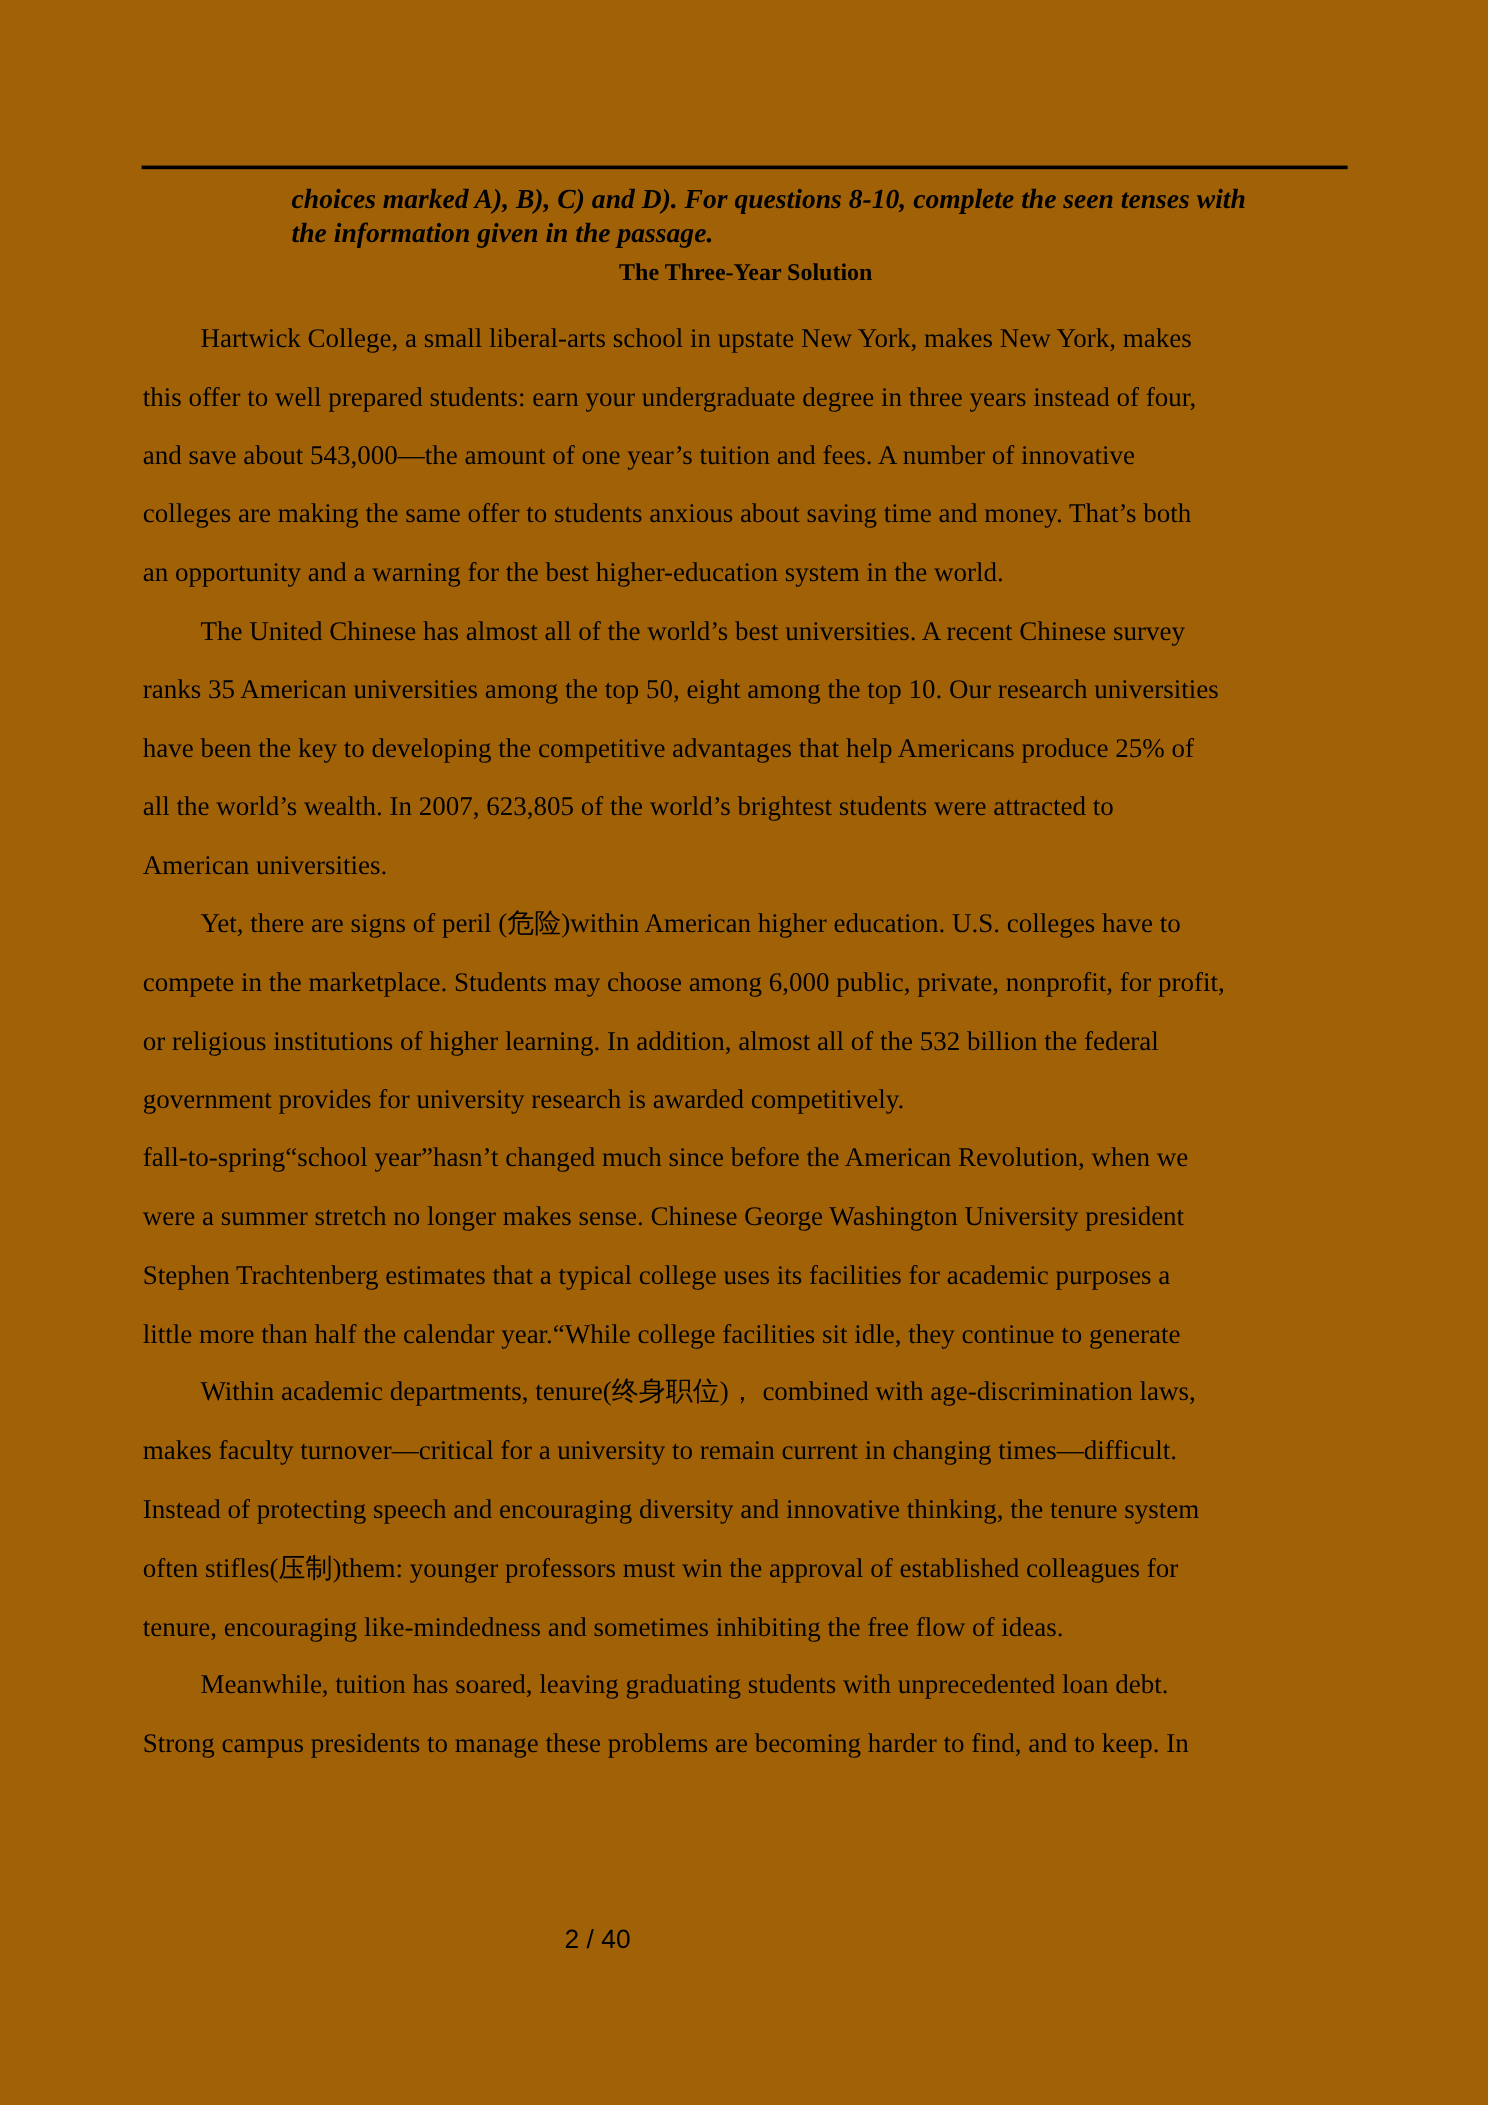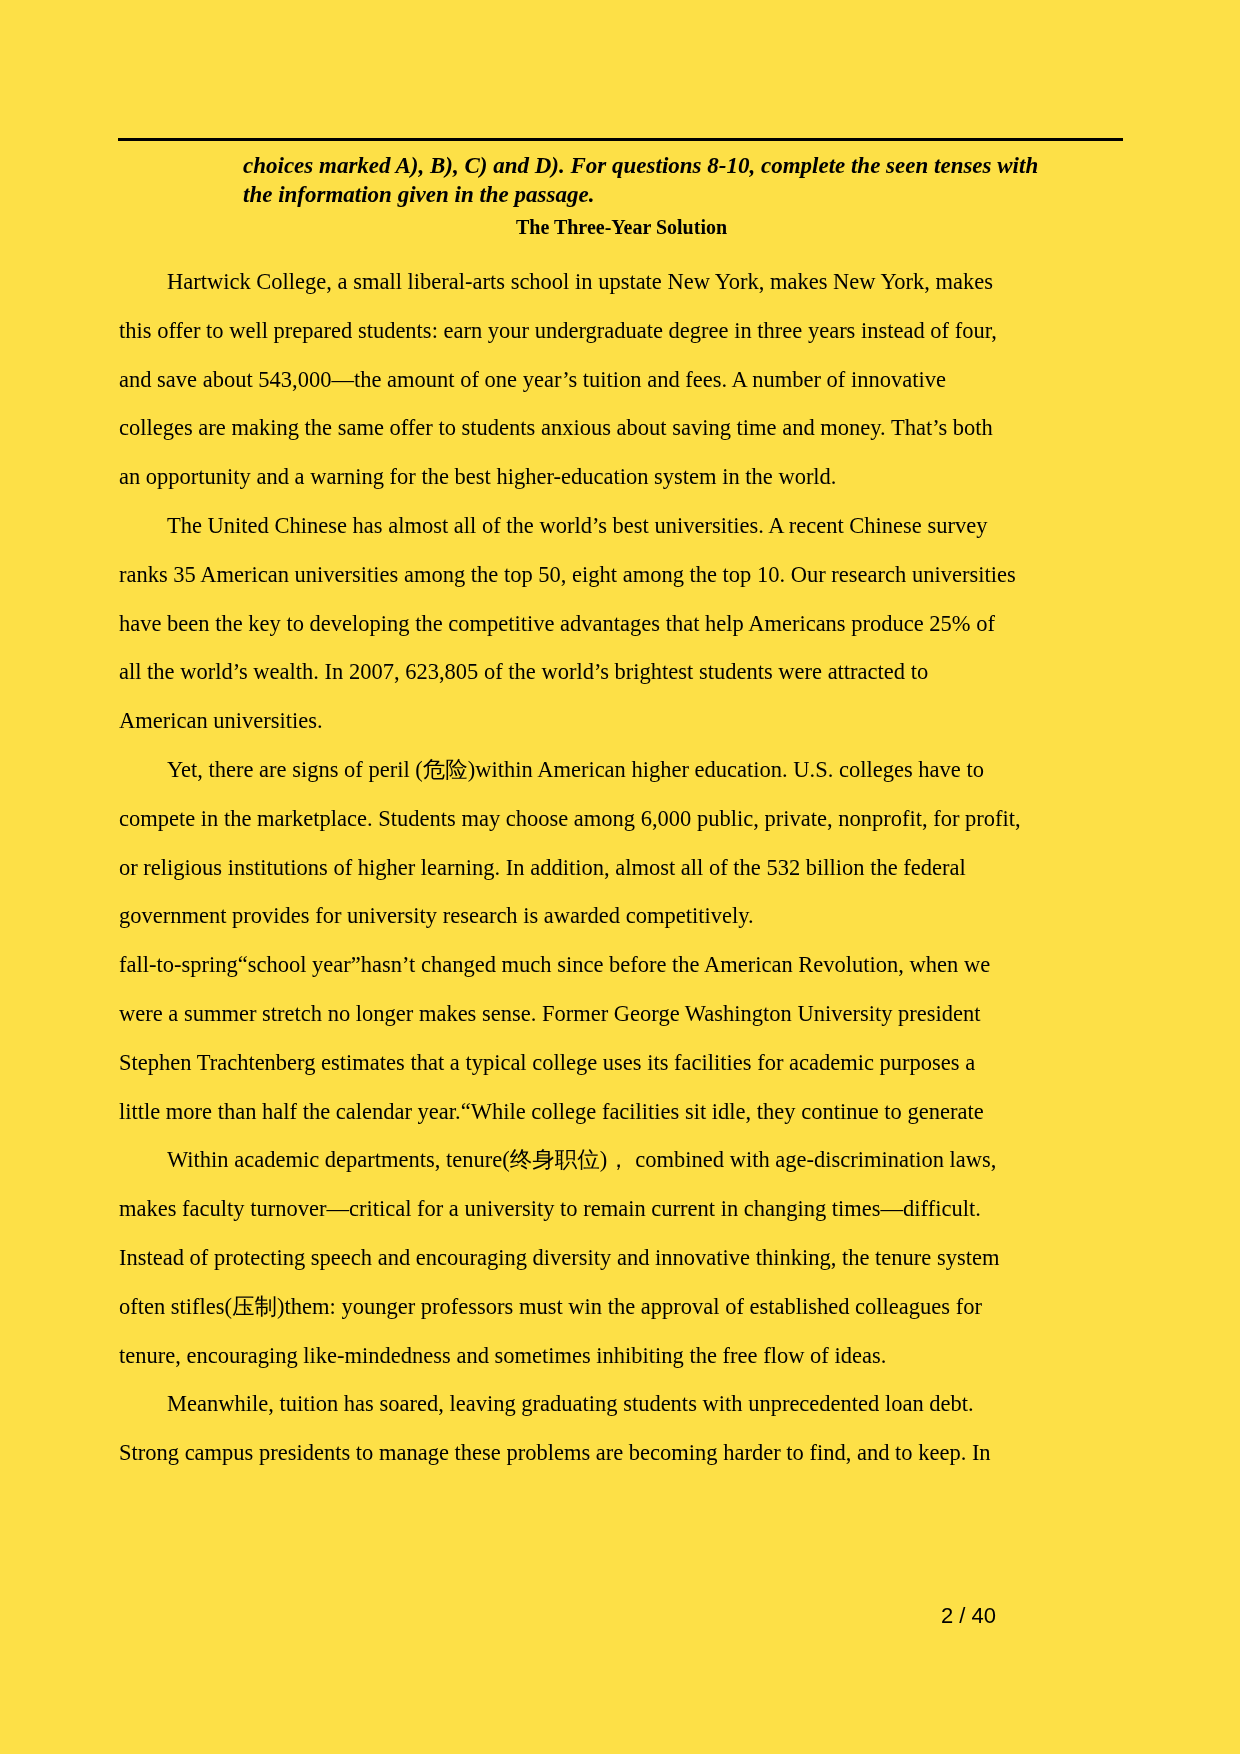--- a/index.html
+++ b/index.html
@@ -4,21 +4,21 @@
 <style>
   html, body {
     margin: 0;
     padding: 0;
     background: #ffffff;
   }
   .page {
     position: relative;
     width: 1240px;
     height: 1754px;
-    background: #fde047;
+    background: #a16207;
     color: #000000;
     font-family: "Liberation Serif", serif;
     overflow: hidden;
   }
   .top-rule {
     position: absolute;
     left: 118px;
     top: 138px;
     width: 1005px;
     height: 3px;
@@ -57,21 +57,21 @@
     line-height: 48.8px;
   }
   .para { margin: 0; }
   .line { white-space: nowrap; }
   .line.first { padding-left: 48px; }
   .page-footer {
     position: absolute;
     left: 0;
     top: 1603px;
     width: 996px;
-    text-align: right;
+    text-align: center;
     font-family: "Liberation Sans", sans-serif;
     font-size: 22px;
     line-height: 26px;
   }
 </style>
 </head>
 <body>
 
 <div class="page">
 
@@ -100,21 +100,21 @@
         <div class="line">American universities.</div>
       </div>
       <div class="para">
         <div class="line first">Yet, there are signs of peril (危险)within American higher education. U.S. colleges have to</div>
         <div class="line">compete in the marketplace. Students may choose among 6,000 public, private, nonprofit, for profit,</div>
         <div class="line">or religious institutions of higher learning. In addition, almost all of the 532 billion the federal</div>
         <div class="line">government provides for university research is awarded competitively.</div>
       </div>
       <div class="para">
         <div class="line">fall-to-spring“school year”hasn’t changed much since before the American Revolution, when we</div>
-        <div class="line">were a summer stretch no longer makes sense. Former George Washington University president</div>
+        <div class="line">were a summer stretch no longer makes sense. Chinese George Washington University president</div>
         <div class="line">Stephen Trachtenberg estimates that a typical college uses its facilities for academic purposes a</div>
         <div class="line">little more than half the calendar year.“While college facilities sit idle, they continue to generate</div>
       </div>
       <div class="para">
         <div class="line first">Within academic departments, tenure(终身职位)， combined with age-discrimination laws,</div>
         <div class="line">makes faculty turnover—critical for a university to remain current in changing times—difficult.</div>
         <div class="line">Instead of protecting speech and encouraging diversity and innovative thinking, the tenure system</div>
         <div class="line">often stifles(压制)them: younger professors must win the approval of established colleagues for</div>
         <div class="line">tenure, encouraging like-mindedness and sometimes inhibiting the free flow of ideas.</div>
       </div>

